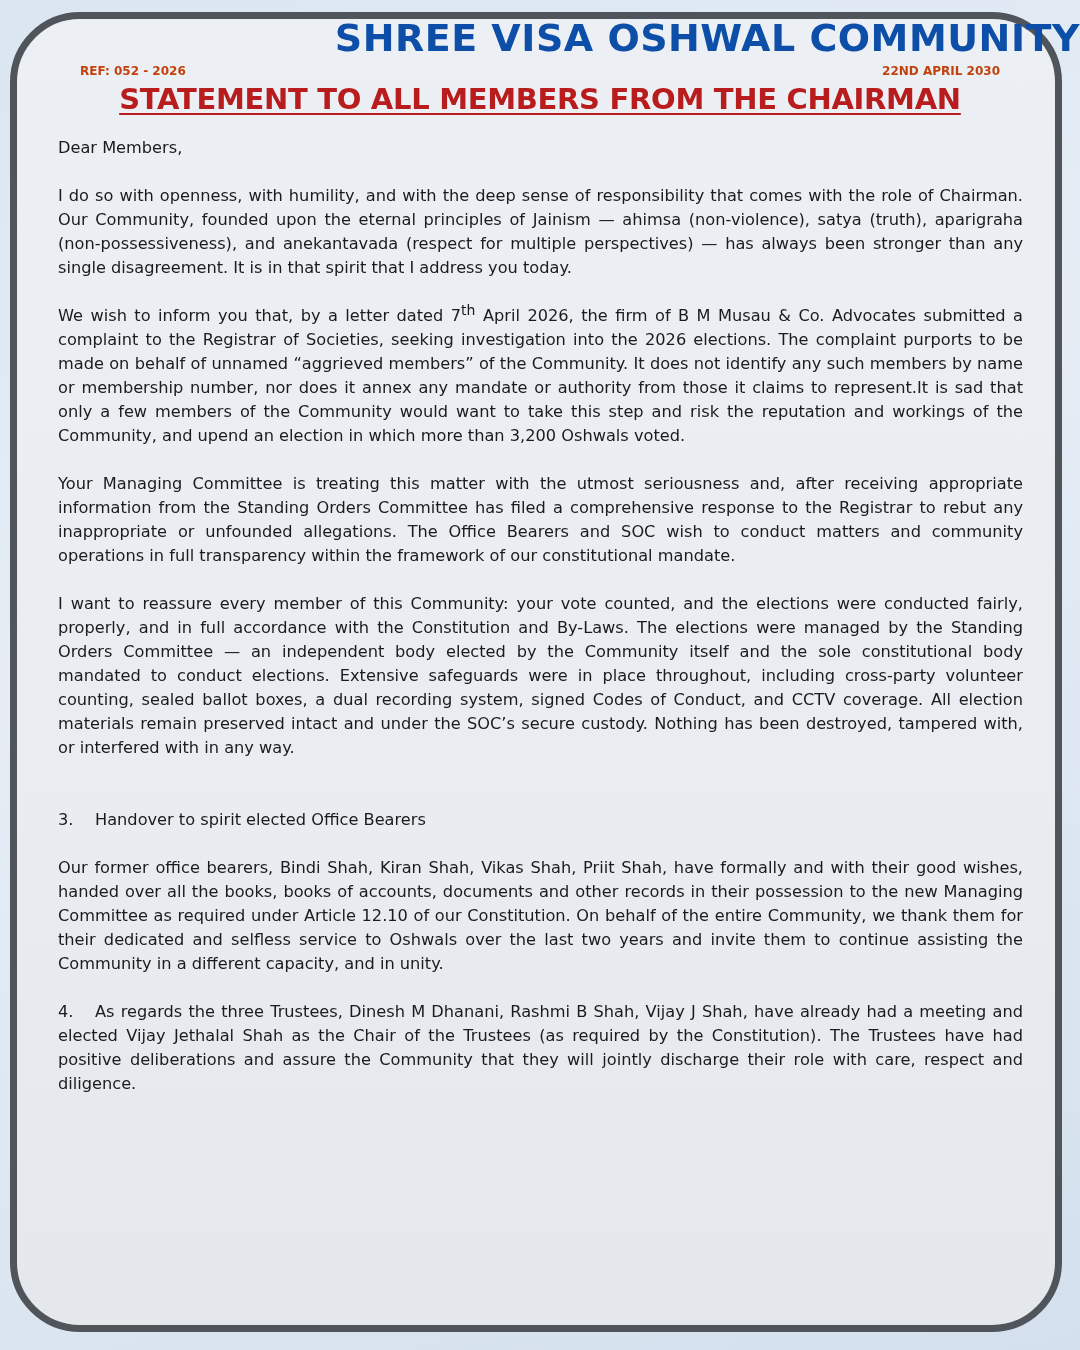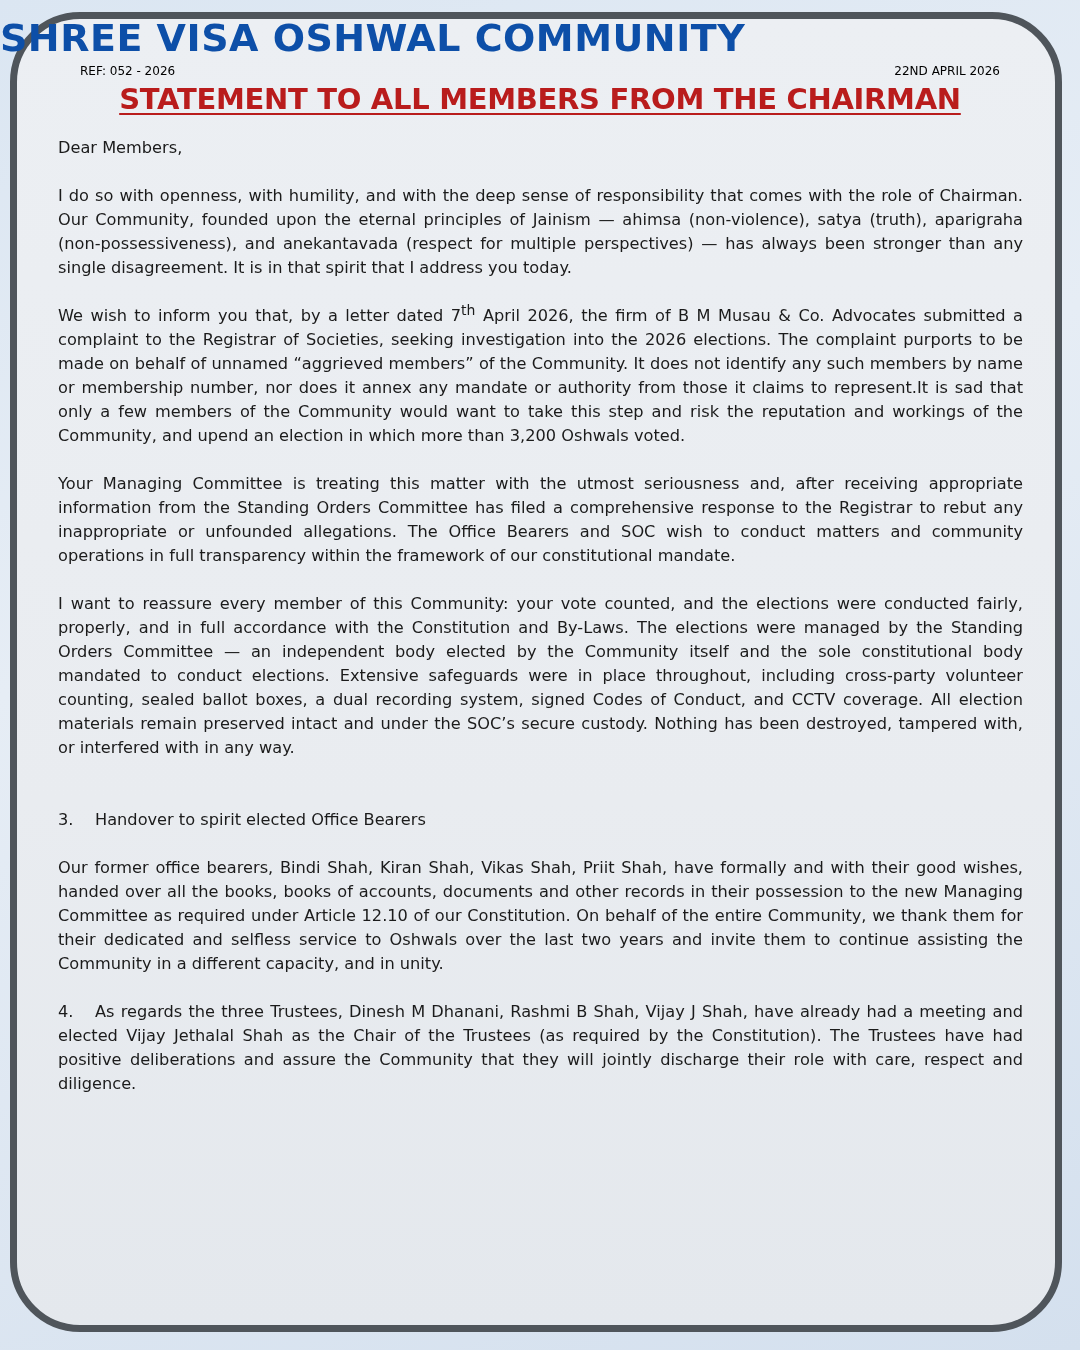--- a/index.html
+++ b/index.html
@@ -9,26 +9,26 @@
     font-family: "DejaVu Sans", sans-serif;
     position:relative;
   }
   .card {
     position:absolute; left:10px; top:12px; width:1052px; height:1320px;
     border:7px solid #4f555b; border-radius:70px;
     background: linear-gradient(180deg, #eceff3 0%, #e9ecf0 60%, #e4e8ed 100%);
     box-sizing:border-box;
   }
   .org-title {
-    position:absolute; left:0; width:1080px; top:16px; text-align:left;
+    position:absolute; left:0; width:1080px; top:16px; text-align:right;
     font-family:"DejaVu Sans", sans-serif; font-weight:bold;
     font-size:38px; color:#0d4fa8; letter-spacing:0.5px;
   }
   .ref, .date {
-    position:absolute; top:64px; font-weight:normal; font-size:12px; color:#000000;
+    position:absolute; top:64px; font-weight:bold; font-size:12px; color:#c2410c;
   }
   .ref { left:80px; }
   .date { right:80px; }
   .statement-title {
     position:absolute; left:0; width:1080px; top:82px; text-align:center;
     font-weight:bold; font-size:29px; color:#b91c1c; text-decoration:underline;
     text-decoration-thickness:2px; text-underline-offset:4px; letter-spacing:-0.3px;
   }
   .body {
     position:absolute; left:58px; top:136px; width:965px;
@@ -41,21 +41,21 @@
   .gap { height:24px; }
   sup { font-size:14px; line-height:0; }
 </style>
 </head>
 <body>
 
 <div class="card"></div>
 
 <div class="org-title">SHREE VISA OSHWAL COMMUNITY</div>
 <div class="ref">REF: 052 - 2026</div>
-<div class="date">22ND APRIL 2026</div>
+<div class="date">22ND APRIL 2030</div>
 <div class="statement-title">STATEMENT TO ALL MEMBERS FROM THE CHAIRMAN</div>
 
 <div class="body">
   <p>Dear Members,</p>
   <p>I do so with openness, with humility, and with the deep sense of responsibility that comes with the role of Chairman. Our Community, founded upon the eternal principles of Jainism — ahimsa (non-violence), satya (truth), aparigraha (non-possessiveness), and anekantavada (respect for multiple perspectives) — has always been stronger than any single disagreement. It is in that spirit that I address you today.</p>
 
   <p><span>We wish to inform you that, by a letter dated 7</span><sup>th</sup><span> April 2026, the firm of B M Musau &amp; Co. Advocates submitted a complaint to the Registrar of Societies, seeking investigation into the 2026 elections. The complaint purports to be made on behalf of unnamed “aggrieved members” of the Community. It does not identify any such members by name or membership number, nor does it annex any mandate or authority from those it claims to represent.It is sad that only a few members of the Community would want to take this step and risk the reputation and workings of the Community, and upend an election in which more than 3,200 Oshwals voted.</span></p>
   <p>Your Managing Committee is treating this matter with the utmost seriousness and, after receiving appropriate information from the Standing Orders Committee has filed a comprehensive response to the Registrar to rebut any inappropriate or unfounded allegations. The Office Bearers and SOC wish to conduct matters and community operations in full transparency within the framework of our constitutional mandate.</p>
 
   <p>I want to reassure every member of this Community: your vote counted, and the elections were conducted fairly, properly, and in full accordance with the Constitution and By-Laws. The elections were managed by the Standing Orders Committee — an independent body elected by the Community itself and the sole constitutional body mandated to conduct elections. Extensive safeguards were in place throughout, including cross-party volunteer counting, sealed ballot boxes, a dual recording system, signed Codes of Conduct, and CCTV coverage. All election materials remain preserved intact and under the SOC’s secure custody. Nothing has been destroyed, tampered with, or interfered with in any way.</p>

